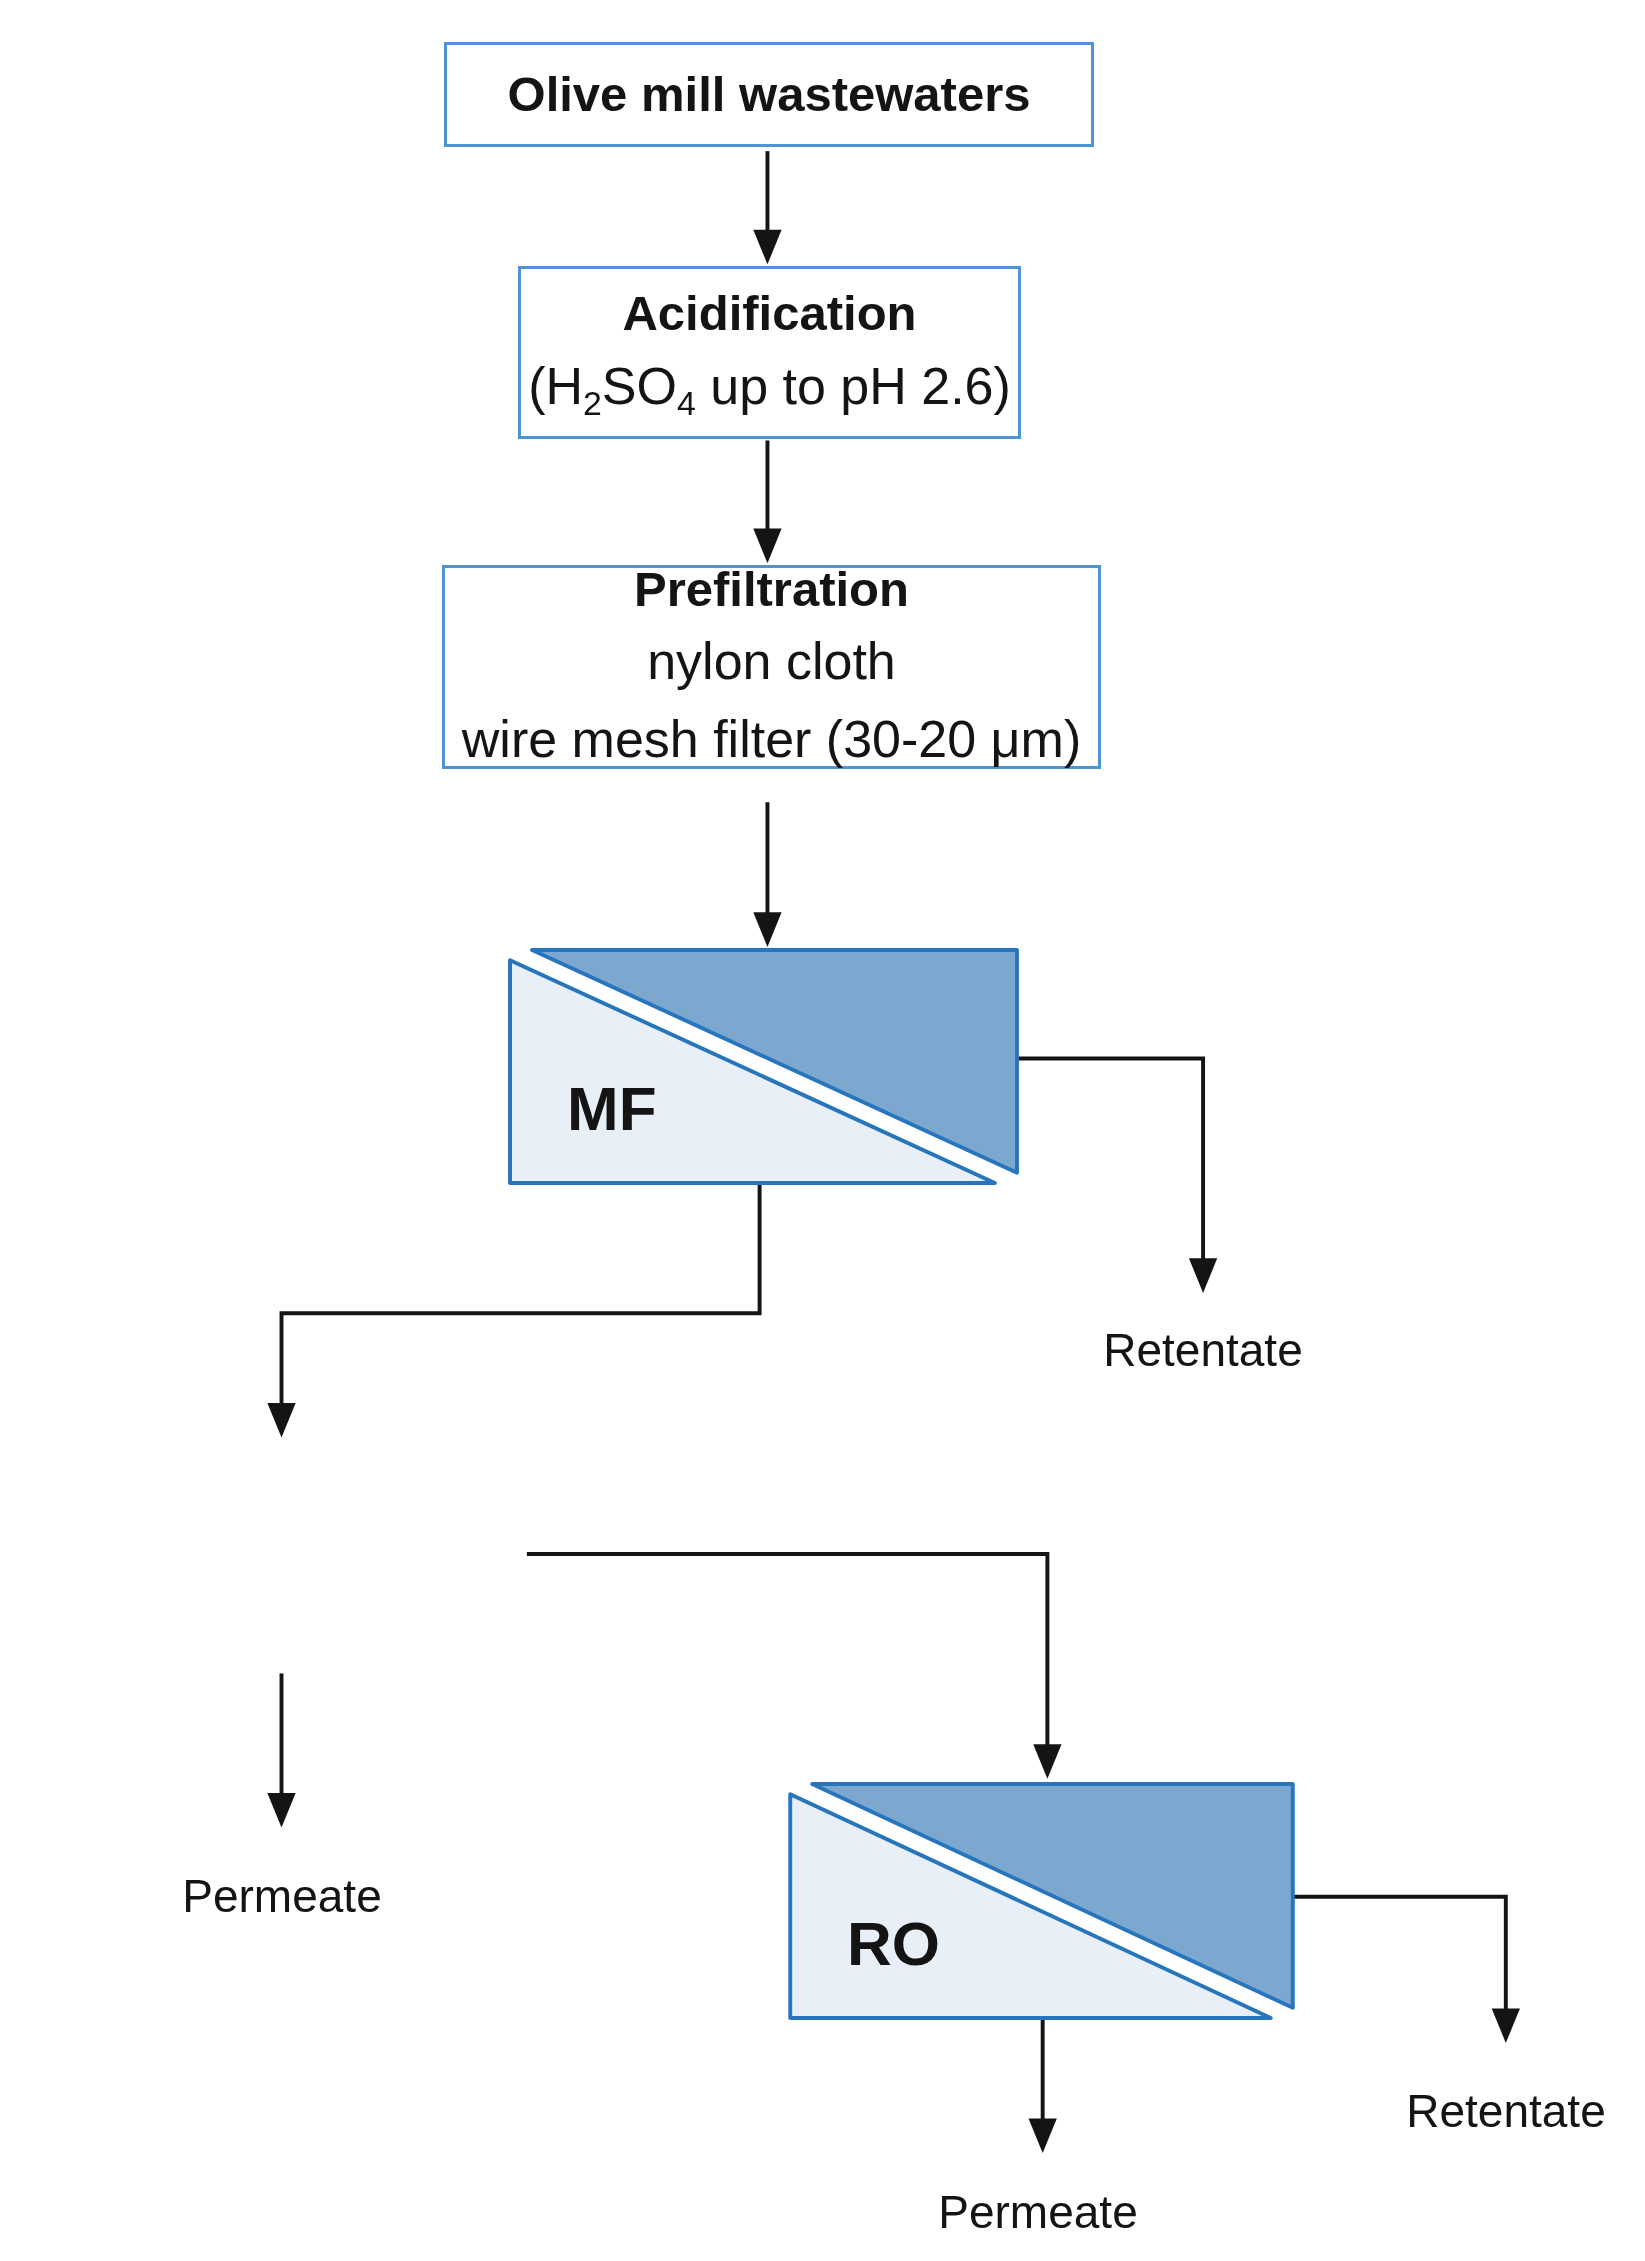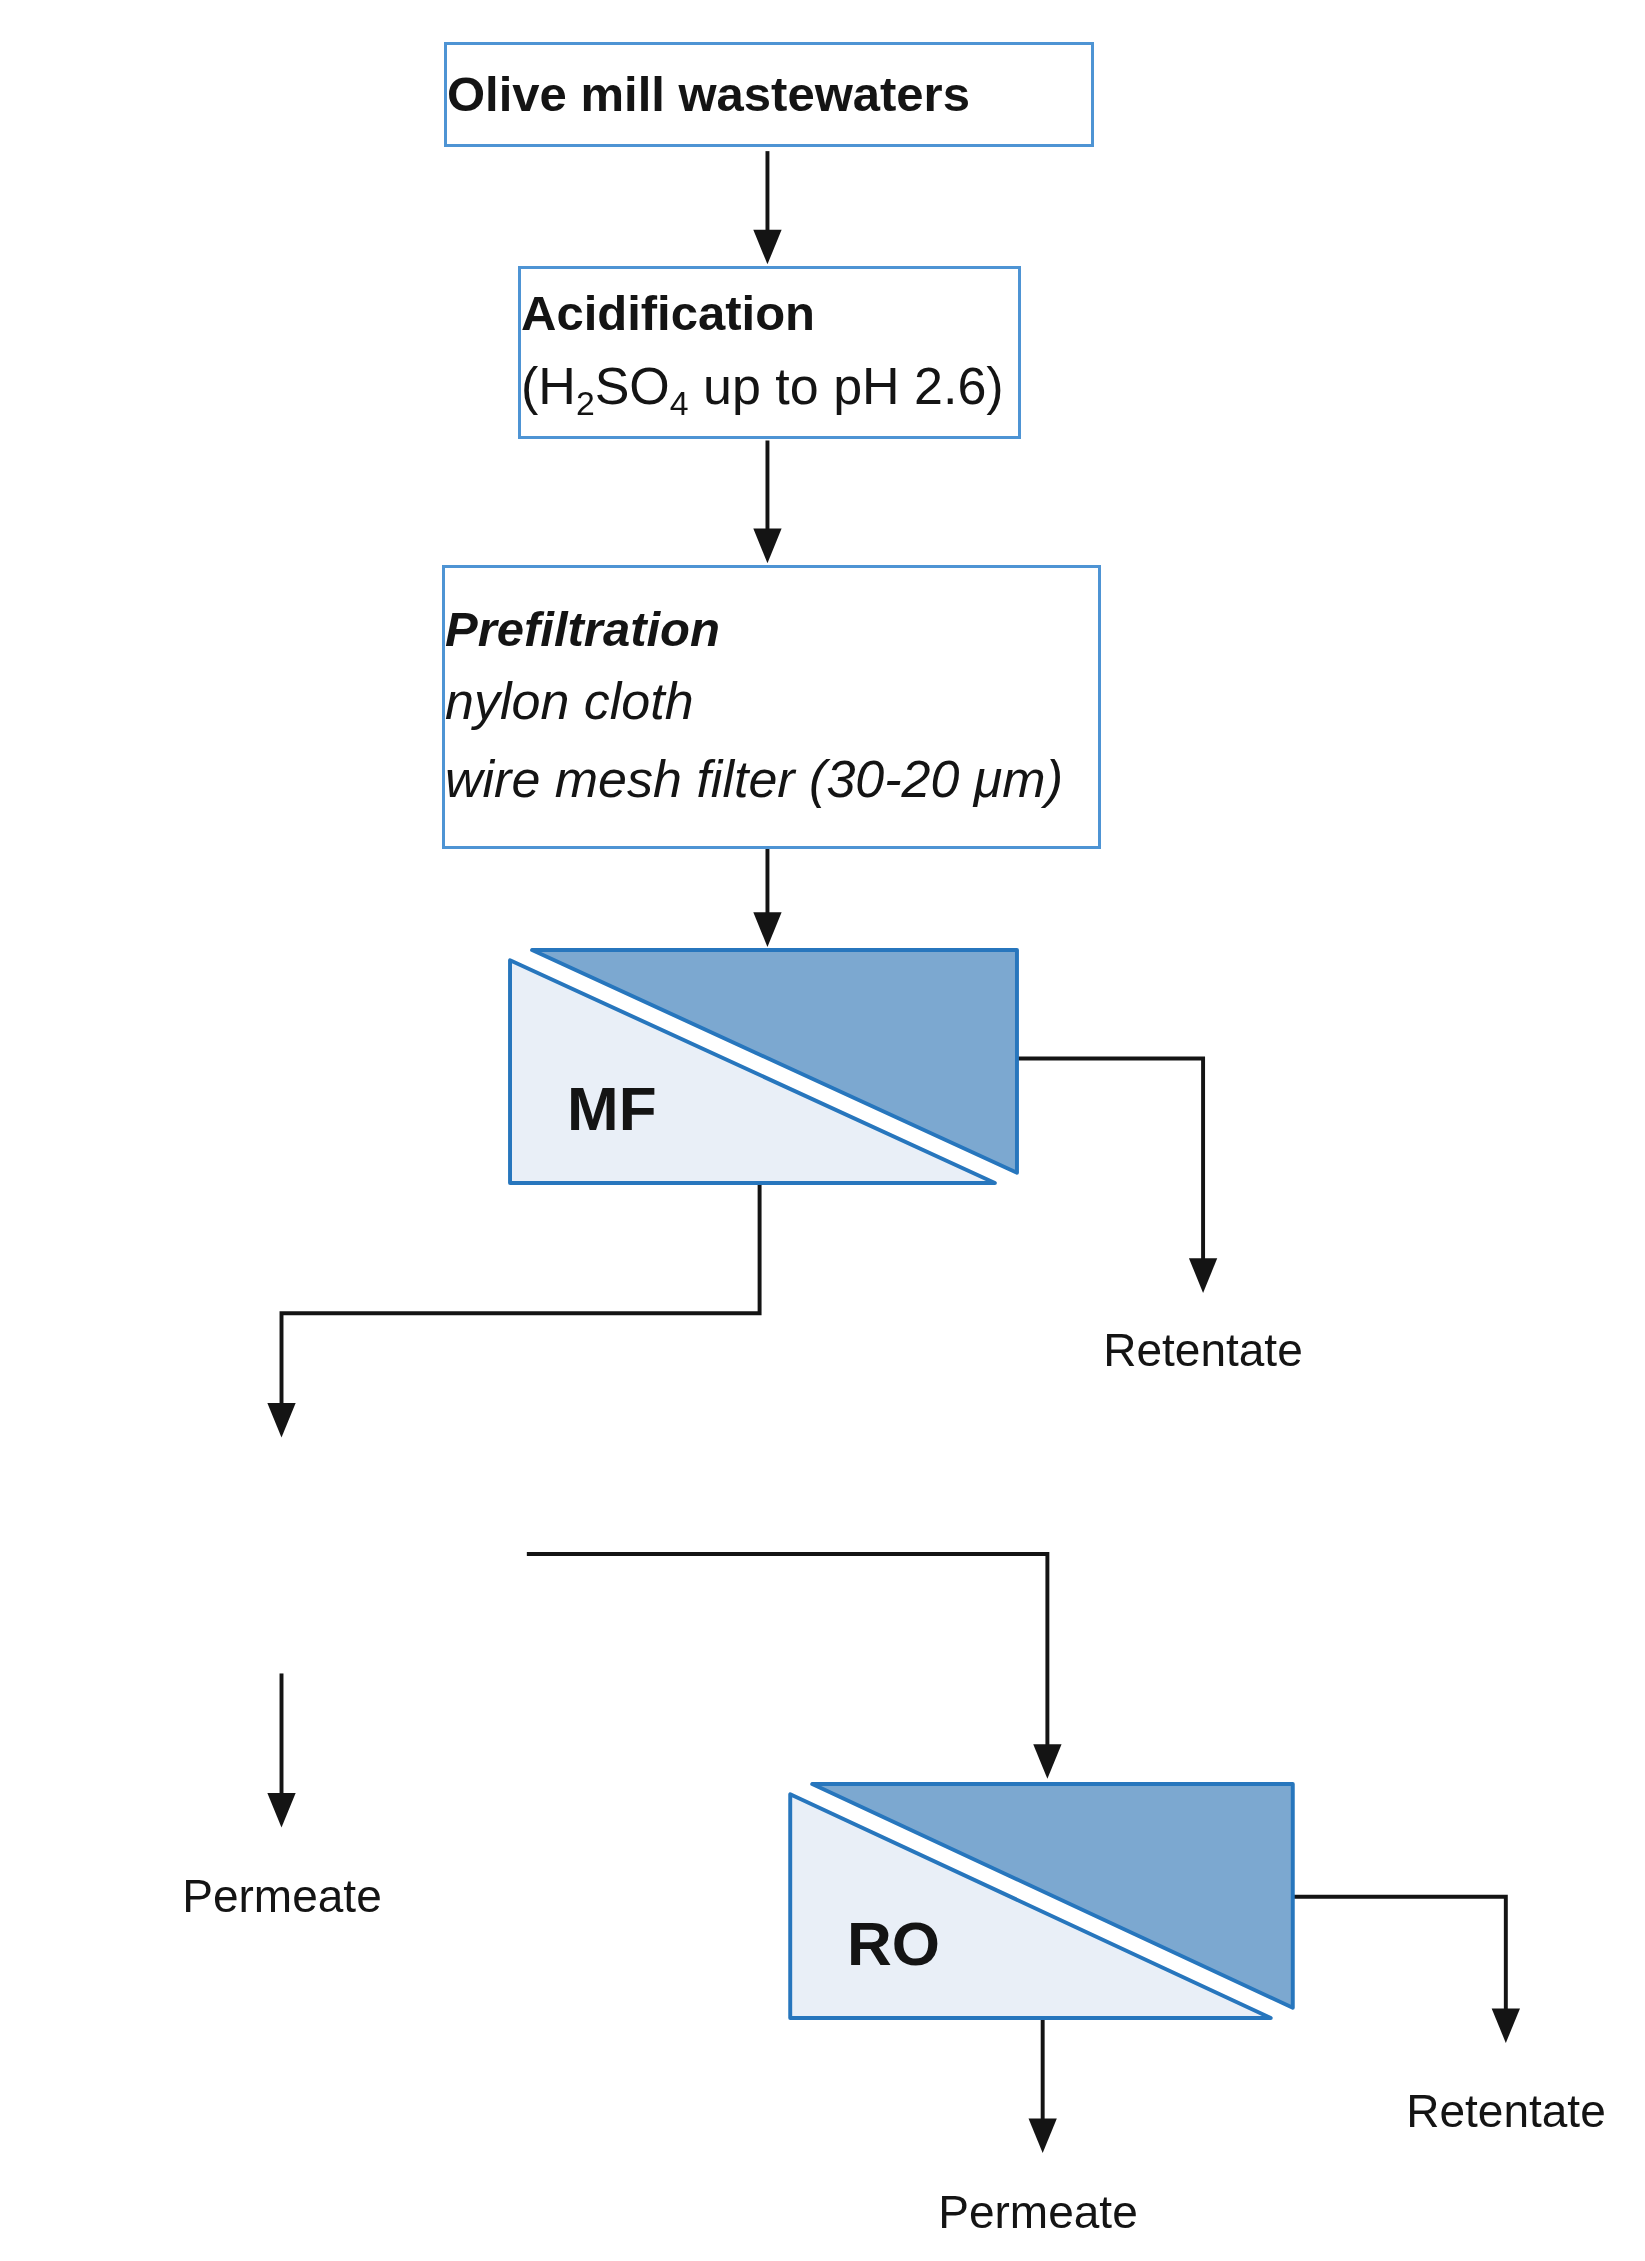--- a/index.html
+++ b/index.html
@@ -34,21 +34,21 @@
   .arrow-head{
     fill:var(--arrow-color);
     stroke:none;
   }
   .pbox{
     position:absolute;
     background:var(--box-fill);
     border:3.1px solid var(--box-border);
     display:flex;
     flex-direction:column;
-    align-items:flex-start;
+    align-items:center;
     justify-content:center;
     text-align:center;
     color:var(--text-color);
   }
   .pbox .title{
     font-weight:700;
     font-size:49px;
     line-height:1.35;
     white-space:nowrap;
   }
@@ -56,21 +56,21 @@
     font-size:52px;
     line-height:1.5;
     white-space:nowrap;
   }
   .pbox sub{
     font-size:0.65em;
     line-height:0;
   }
   #box-source{left:444px;top:42px;width:650px;height:105px;}
   #box-acid{left:518px;top:266px;width:503px;height:173px;}
-  #box-prefilt{left:442px;top:565px;width:659px;height:284px;font-style:italic;}
+  #box-prefilt{left:442px;top:565px;width:659px;height:204px;}
   .membrane{
     position:absolute;
   }
   .membrane svg{
     position:absolute;
     left:0;top:0;
     width:100%;height:100%;
     overflow:visible;
   }
   .mem-upper{

